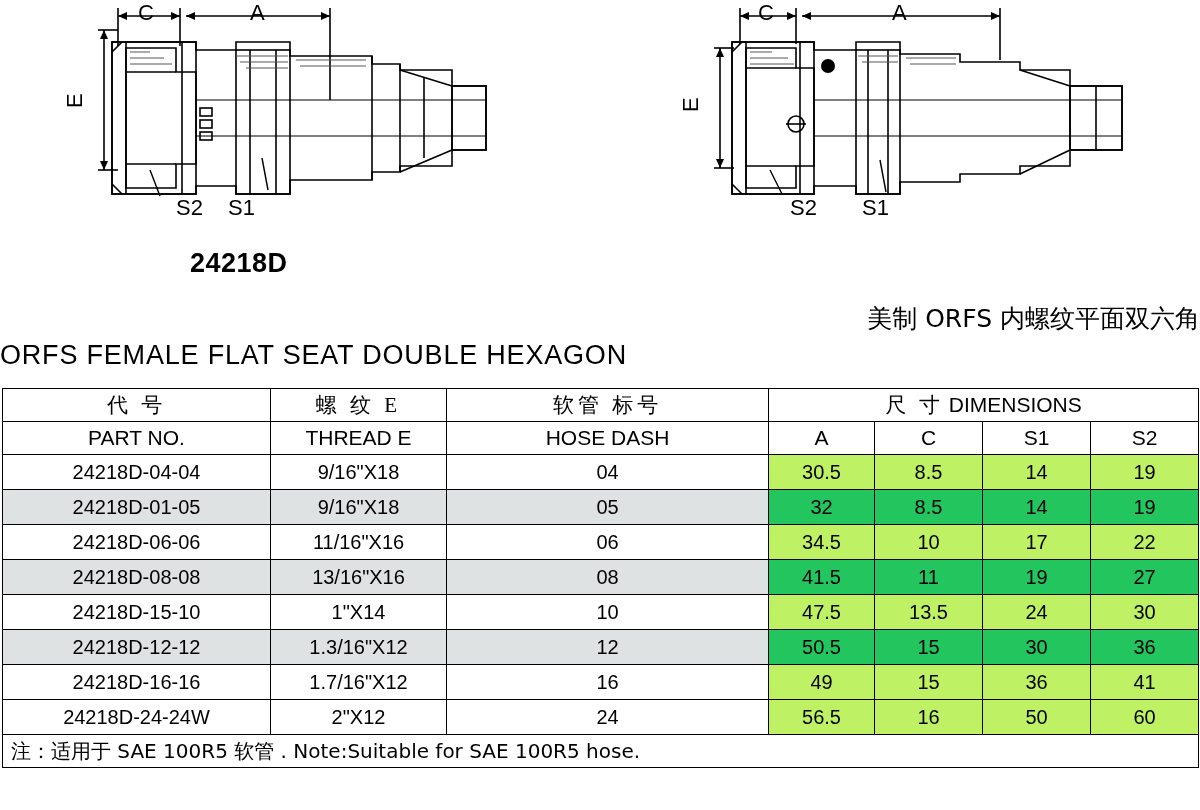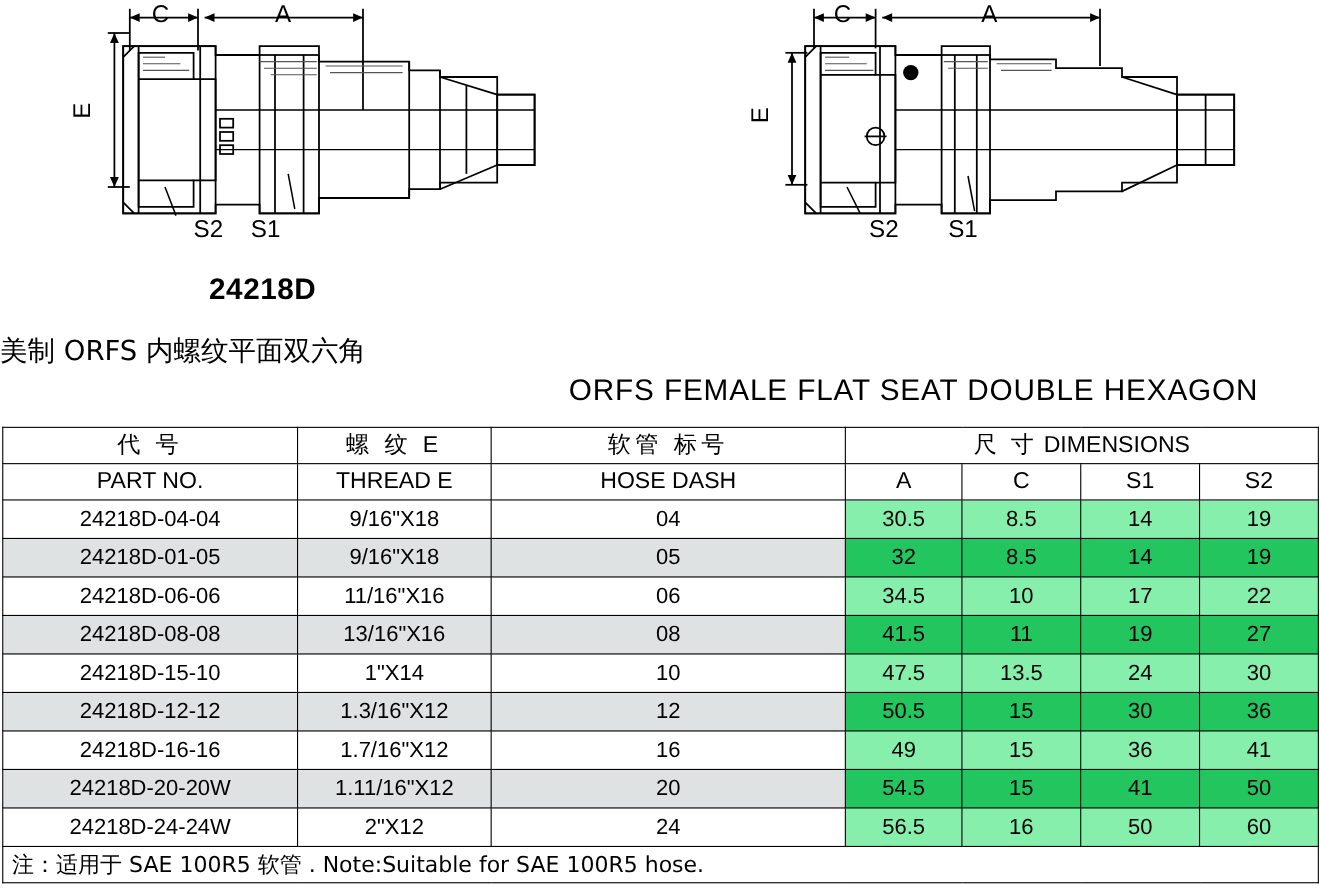--- a/index.html
+++ b/index.html
@@ -42,31 +42,31 @@
     white-space: nowrap;
   }
   .cap-left { left: 190px; top: 248px; }
 
   
   .title-cn {
     position: absolute;
     top: 302px;
     left: 0;
     width: 1200px;
-    text-align: left;
+    text-align: right;
     font-size: 25px;
     white-space: nowrap;
   }
   .title-cn .cn { font-family: "DejaVu Sans", sans-serif; }
   .title-en {
     position: absolute;
     top: 340px;
     left: 0;
     width: 1144px;
-    text-align: right;
+    text-align: left;
     font-size: 27px;
     letter-spacing: 0.8px;
     white-space: nowrap;
   }
 
   
   .table-wrap {
     position: absolute;
     top: 388px;
     left: 2px;
@@ -92,36 +92,36 @@
     font-size: 20px;
     padding: 0;
     height: 30px;
   }
   .hdr-cell {
     font-size: 21px;
     line-height: 1.25;
     height: 32px;
   }
   .hdr-cn {
-    font-family: Liberation Sans, sans-serif;
+    font-family: Liberation Serif, serif;
     letter-spacing: 4px;
   }
   .hdr-dim {
     font-size: 21px;
   }
   .hdr-dim .cn {
     font-family: "DejaVu Sans", sans-serif;
     letter-spacing: 3px;
     margin-top: 41px;
   }
   tbody tr td { height: 34px; font-size: 20px; }
   tr.shaded td { background: #dfe2e3; }
   td.dim { background: transparent; }
   tr.shaded td.dim { background: #22c55e; }
-  tr.plain td.dim { background: #86efac; }
+  tr.plain td.dim { background: #bef264; }
 
   .note-row td {
     text-align: left;
     padding-left: 8px;
     font-size: 20px;
     height: 32px;
   }
   .note-row .cn { font-family: "DejaVu Sans", sans-serif; }
 
   svg { display: block; }
@@ -394,29 +394,20 @@
         </tr>
         <tr class="plain">
           <td>24218D-16-16</td>
           <td>1.7/16"X12</td>
           <td>16</td>
           <td class="dim">49</td>
           <td class="dim">15</td>
           <td class="dim">36</td>
           <td class="dim">41</td>
         </tr>
-        <tr class="shaded">
-          <td>24218D-20-20W</td>
-          <td>1.11/16"X12</td>
-          <td>20</td>
-          <td class="dim">54.5</td>
-          <td class="dim">15</td>
-          <td class="dim">41</td>
-          <td class="dim">50</td>
-        </tr>
         <tr class="plain">
           <td>24218D-24-24W</td>
           <td>2"X12</td>
           <td>24</td>
           <td class="dim">56.5</td>
           <td class="dim">16</td>
           <td class="dim">50</td>
           <td class="dim">60</td>
         </tr>
         <tr class="note-row">

